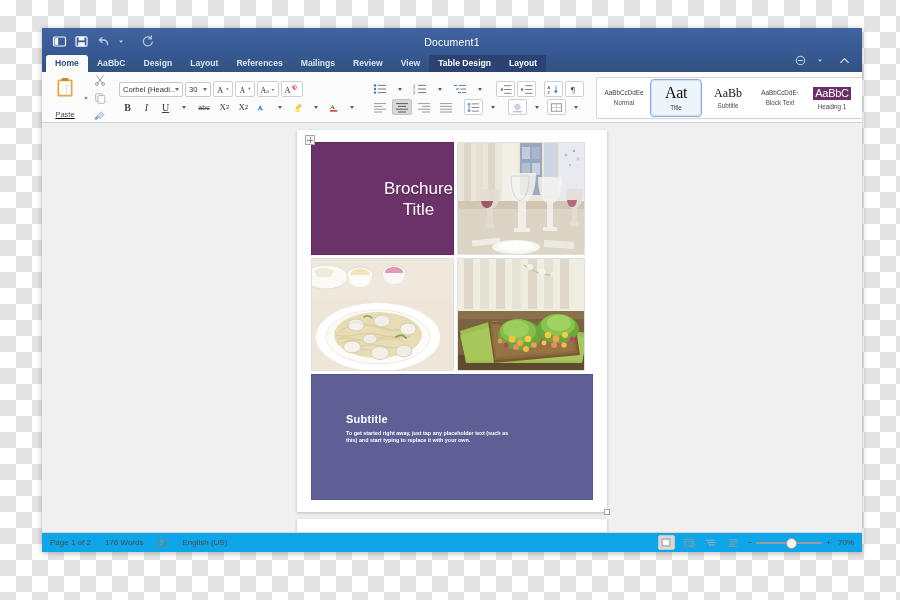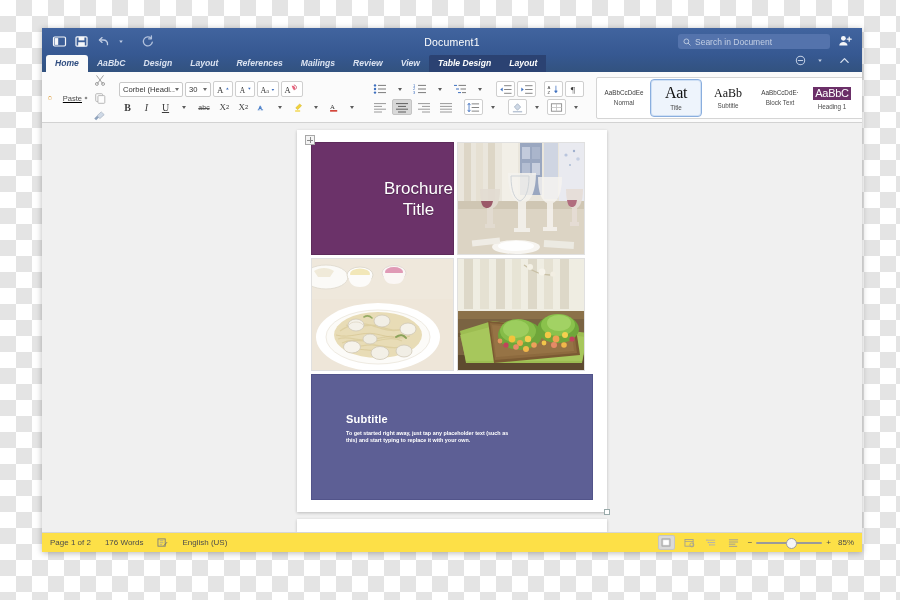--- a/index.html
+++ b/index.html
@@ -47,21 +47,21 @@
   }
   .searchbox .ph{color:#c3cfe4;font-size:8.5px;white-space:nowrap;overflow:hidden;}
   
   .tabstrip{
     height:17px;background:#3a5e9e;background:linear-gradient(#365891,#32527f);
     display:flex;align-items:flex-end;position:relative;flex:0 0 auto;
     padding-left:4px;
   }
   .tab{
     font-size:8.6px;color:#dbe3f1;padding:0 9px;height:17px;line-height:17px;
-    white-space:nowrap;font-weight:bold;font-style:italic;
+    white-space:nowrap;font-weight:bold;
   }
   .tab.active{background:#fbfbfb;color:#2f4d80;border-radius:3px 3px 0 0;}
   .tab.ctx{background:#2b4272;color:#ffffff;}
   .tab.ctx.first{border-radius:2px 0 0 0;}
   .tabstrip .ts-right{margin-left:auto;display:flex;align-items:center;gap:7px;padding:0 8px 2px 0;}
   
   .ribbon{
     flex:0 0 auto;height:48px;background:#fbfbfb;
     border-bottom:1px solid #d2d2d2;
     display:flex;align-items:center;padding:2px 4px 0 6px;position:relative;
@@ -74,21 +74,21 @@
   .rb{
     height:16px;min-width:16px;border:1px solid transparent;border-radius:2px;
     display:flex;align-items:center;justify-content:center;
     font-size:8.5px;color:#3c3c3c;padding:0 2px;box-sizing:border-box;
   }
   .rb.boxed{border-color:#cfcfcf;background:#fff;}
   .rb.on{background:#d8d8d8;border-color:#c4c4c4;}
   .caret{width:0;height:0;border-left:2.5px solid transparent;border-right:2.5px solid transparent;border-top:3.5px solid #5c5c5c;margin-left:2px;}
   
   .paste{
-    width:34px;display:flex;flex-direction:row;align-items:center;justify-content:center;
+    width:34px;display:flex;flex-direction:column;align-items:center;justify-content:center;
     gap:11px;height:44px;text-decoration:underline;
   }
   .paste .lbl{font-size:7.5px;color:#4a4a4a;}
   .clipcol{display:flex;flex-direction:column;gap:2px;align-items:center;justify-content:center;padding-left:1px;}
   
   .fontname{width:64px;height:15px;border:1px solid #c9c9c9;background:#fff;border-radius:2px;
     display:flex;align-items:center;padding:0 3px;box-sizing:border-box;}
   .fontname span{font-size:7.6px;color:#333;white-space:nowrap;overflow:hidden;}
   .fontsize{width:26px;height:15px;border:1px solid #c9c9c9;background:#fff;border-radius:2px;
     display:flex;align-items:center;padding:0 3px;box-sizing:border-box;}
@@ -150,21 +150,21 @@
   .subtitleblock .st{color:#ffffff;font-size:11px;font-weight:bold;letter-spacing:.2px;}
   .subtitleblock .bt{color:#ffffff;font-size:5.4px;line-height:7.4px;font-weight:bold;margin-top:5px;max-width:175px;}
   
   .ph-wine{background:linear-gradient(180deg,#e9e3d8 0%,#ddd6c8 42%,#cfc6b6 100%);}
   .ph-pasta{background:linear-gradient(180deg,#efe7dc 0%,#e7ddcd 55%,#ded2bf 100%);}
   .ph-salad{background:linear-gradient(180deg,#efece2 0%,#d9d3c0 45%,#8e7a5a 100%);}
   
   .resizedot{position:absolute;right:-3px;bottom:-3px;width:4px;height:4px;background:#fff;border:1px solid #9aa;}
   
   .statusbar{
-    flex:0 0 auto;height:19px;background:#fde047;border-top:1px solid #d6d6d6;
+    flex:0 0 auto;height:19px;background:#0ea5e9;border-top:1px solid #d6d6d6;
     display:flex;align-items:center;padding:0 8px;gap:14px;
   }
   .statusbar .si{font-size:8px;color:#4c4c4c;white-space:nowrap;}
   .sb-right{margin-left:auto;display:flex;align-items:center;gap:7px;}
   .viewbtn{width:15px;height:13px;border-radius:2px;display:flex;align-items:center;justify-content:center;}
   .viewbtn.on{background:#d9d9d9;border:1px solid #c6c6c6;}
   .slider{display:flex;align-items:center;gap:4px;}
   .track{width:66px;height:2px;background:#9a9a9a;border-radius:1px;position:relative;}
   .knob{position:absolute;left:30px;top:-4px;width:9px;height:9px;border-radius:50%;background:#f6f6f6;border:1px solid #9d9d9d;}
   .zm{font-size:8px;color:#4c4c4c;}
@@ -205,36 +205,20 @@
       <div class="qicon">
         <svg width="15" height="15" viewBox="0 0 15 15">
             <path d="M11 4.2a4.5 4.5 0 1 0 1.3 3.9" fill="none" stroke="#b9c7e0" stroke-width="1.3" stroke-linecap="round"></path>
             <path d="M11.4 1.9v2.9H8.6" fill="none" stroke="#b9c7e0" stroke-width="1.3" stroke-linecap="round" stroke-linejoin="round"></path>
           </svg>
       </div>
     </div>
 
     <div class="doc-title">Document1</div>
 
-    <div class="tb-right">
-      <div class="searchbox">
-        <svg width="8" height="8" viewBox="0 0 10 10">
-            <circle cx="4.2" cy="4.2" r="3" fill="none" stroke="#c3cfe4" stroke-width="1.1"></circle>
-            <path d="M6.5 6.5 9 9" stroke="#c3cfe4" stroke-width="1.1" stroke-linecap="round"></path>
-          </svg>
-        <span class="ph">Search in Document</span>
-      </div>
-      <div class="qicon">
-        <svg width="14" height="14" viewBox="0 0 14 14">
-            <circle cx="5.4" cy="4.3" r="2.4" fill="#fff"></circle>
-            <path d="M1.3 11.5c0-2.3 1.9-3.6 4.1-3.6s4.1 1.3 4.1 3.6z" fill="#fff"></path>
-            <path d="M11.2 3.2v4M9.2 5.2h4" stroke="#fff" stroke-width="1.2" stroke-linecap="round"></path>
-          </svg>
-      </div>
-    </div>
   </div>
 
   <div class="tabstrip">
     <div class="tab active">Home</div>
     <div class="tab">AaBbC</div>
     <div class="tab">Design</div>
     <div class="tab">Layout</div>
     <div class="tab">References</div>
     <div class="tab">Mailings</div>
     <div class="tab">Review</div>
@@ -756,17 +740,17 @@
           </svg>
       </div>
 
       <div class="slider">
         <span class="zm">−</span>
         <div class="track">
           <div class="knob"></div>
         </div>
         <span class="zm">+</span>
       </div>
-      <span class="zm">85%</span>
+      <span class="zm">70%</span>
     </div>
   </div>
 
 </div>
 
 </body></html>

